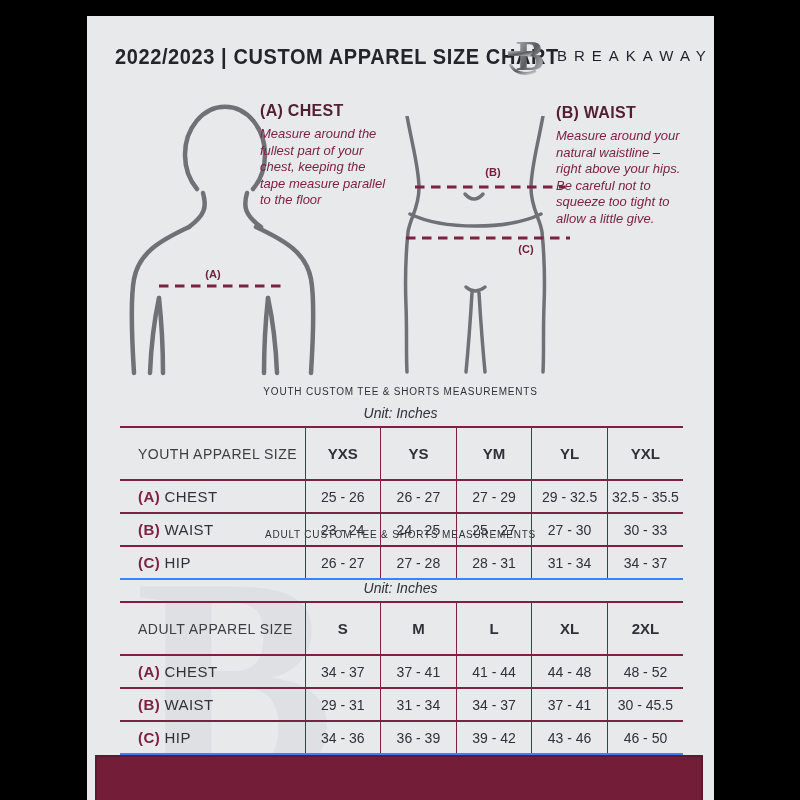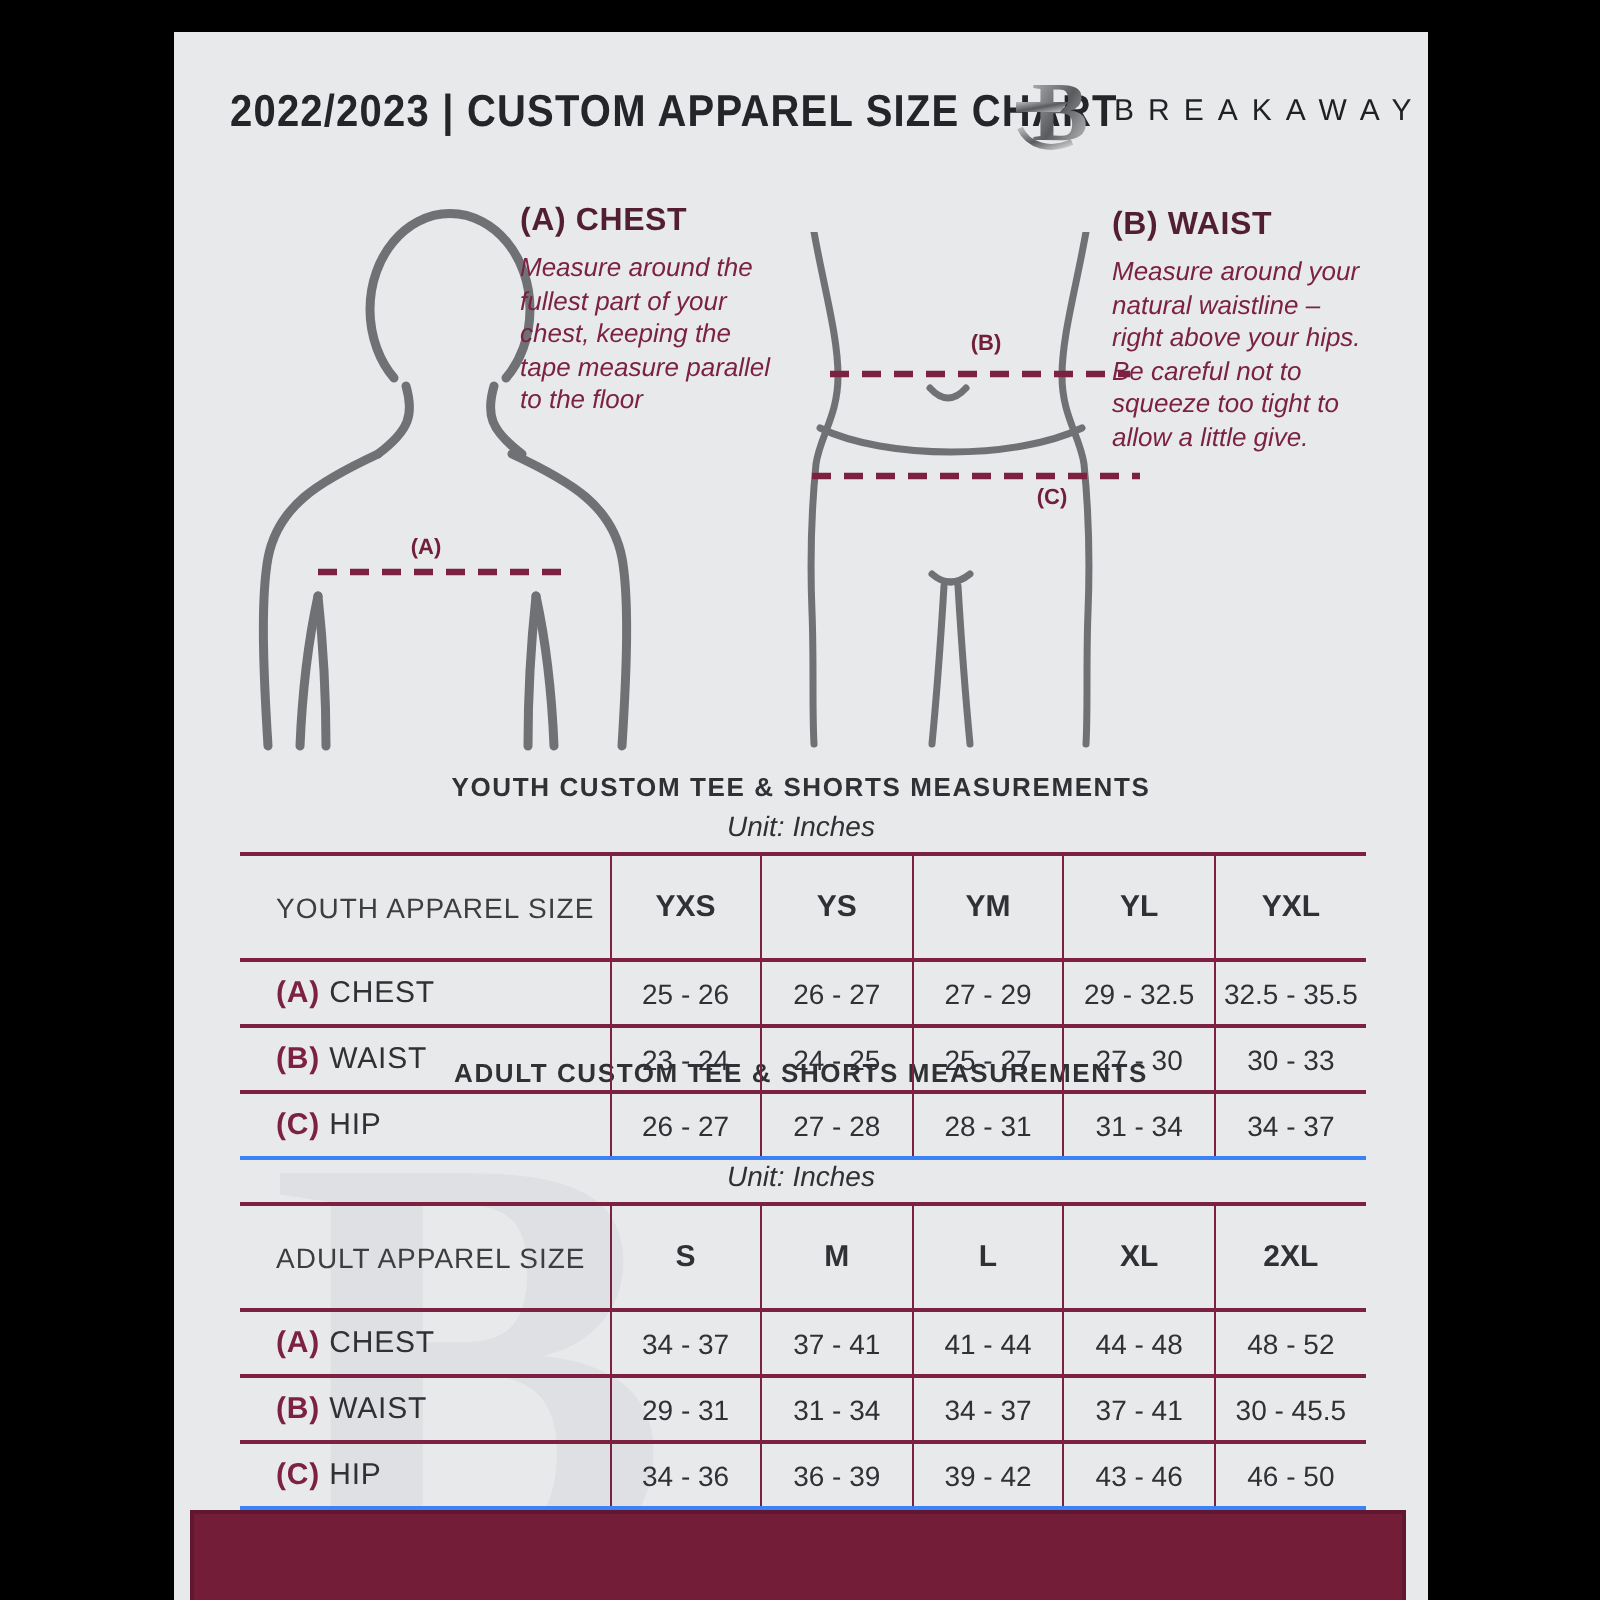--- a/index.html
+++ b/index.html
@@ -38,21 +38,21 @@
   .figure{position:absolute;}
   .fig-upper{left:38px;top:85px;width:195px;height:275px;}
   .fig-lower{left:306px;top:100px;width:179px;height:260px;}
   .fig-label{
     position:absolute;font-size:11px;font-weight:bold;color:#72203a;
     transform:translateX(-50%);
   }
   
   .section-title{
     position:absolute;left:0;width:627px;text-align:center;
-    font-size:13px;font-weight:bold;color:#2f3134;letter-spacing:.8px;
+    font-size:10px;font-weight:normal;color:#2f3134;letter-spacing:.8px;
   }
   .section-unit{
     position:absolute;left:0;width:627px;text-align:center;
     font-size:14px;font-style:italic;color:#2f3134;
   }
   
   .size-table{
     position:absolute;left:33px;width:563px;border-collapse:collapse;
     z-index:2;
   }

